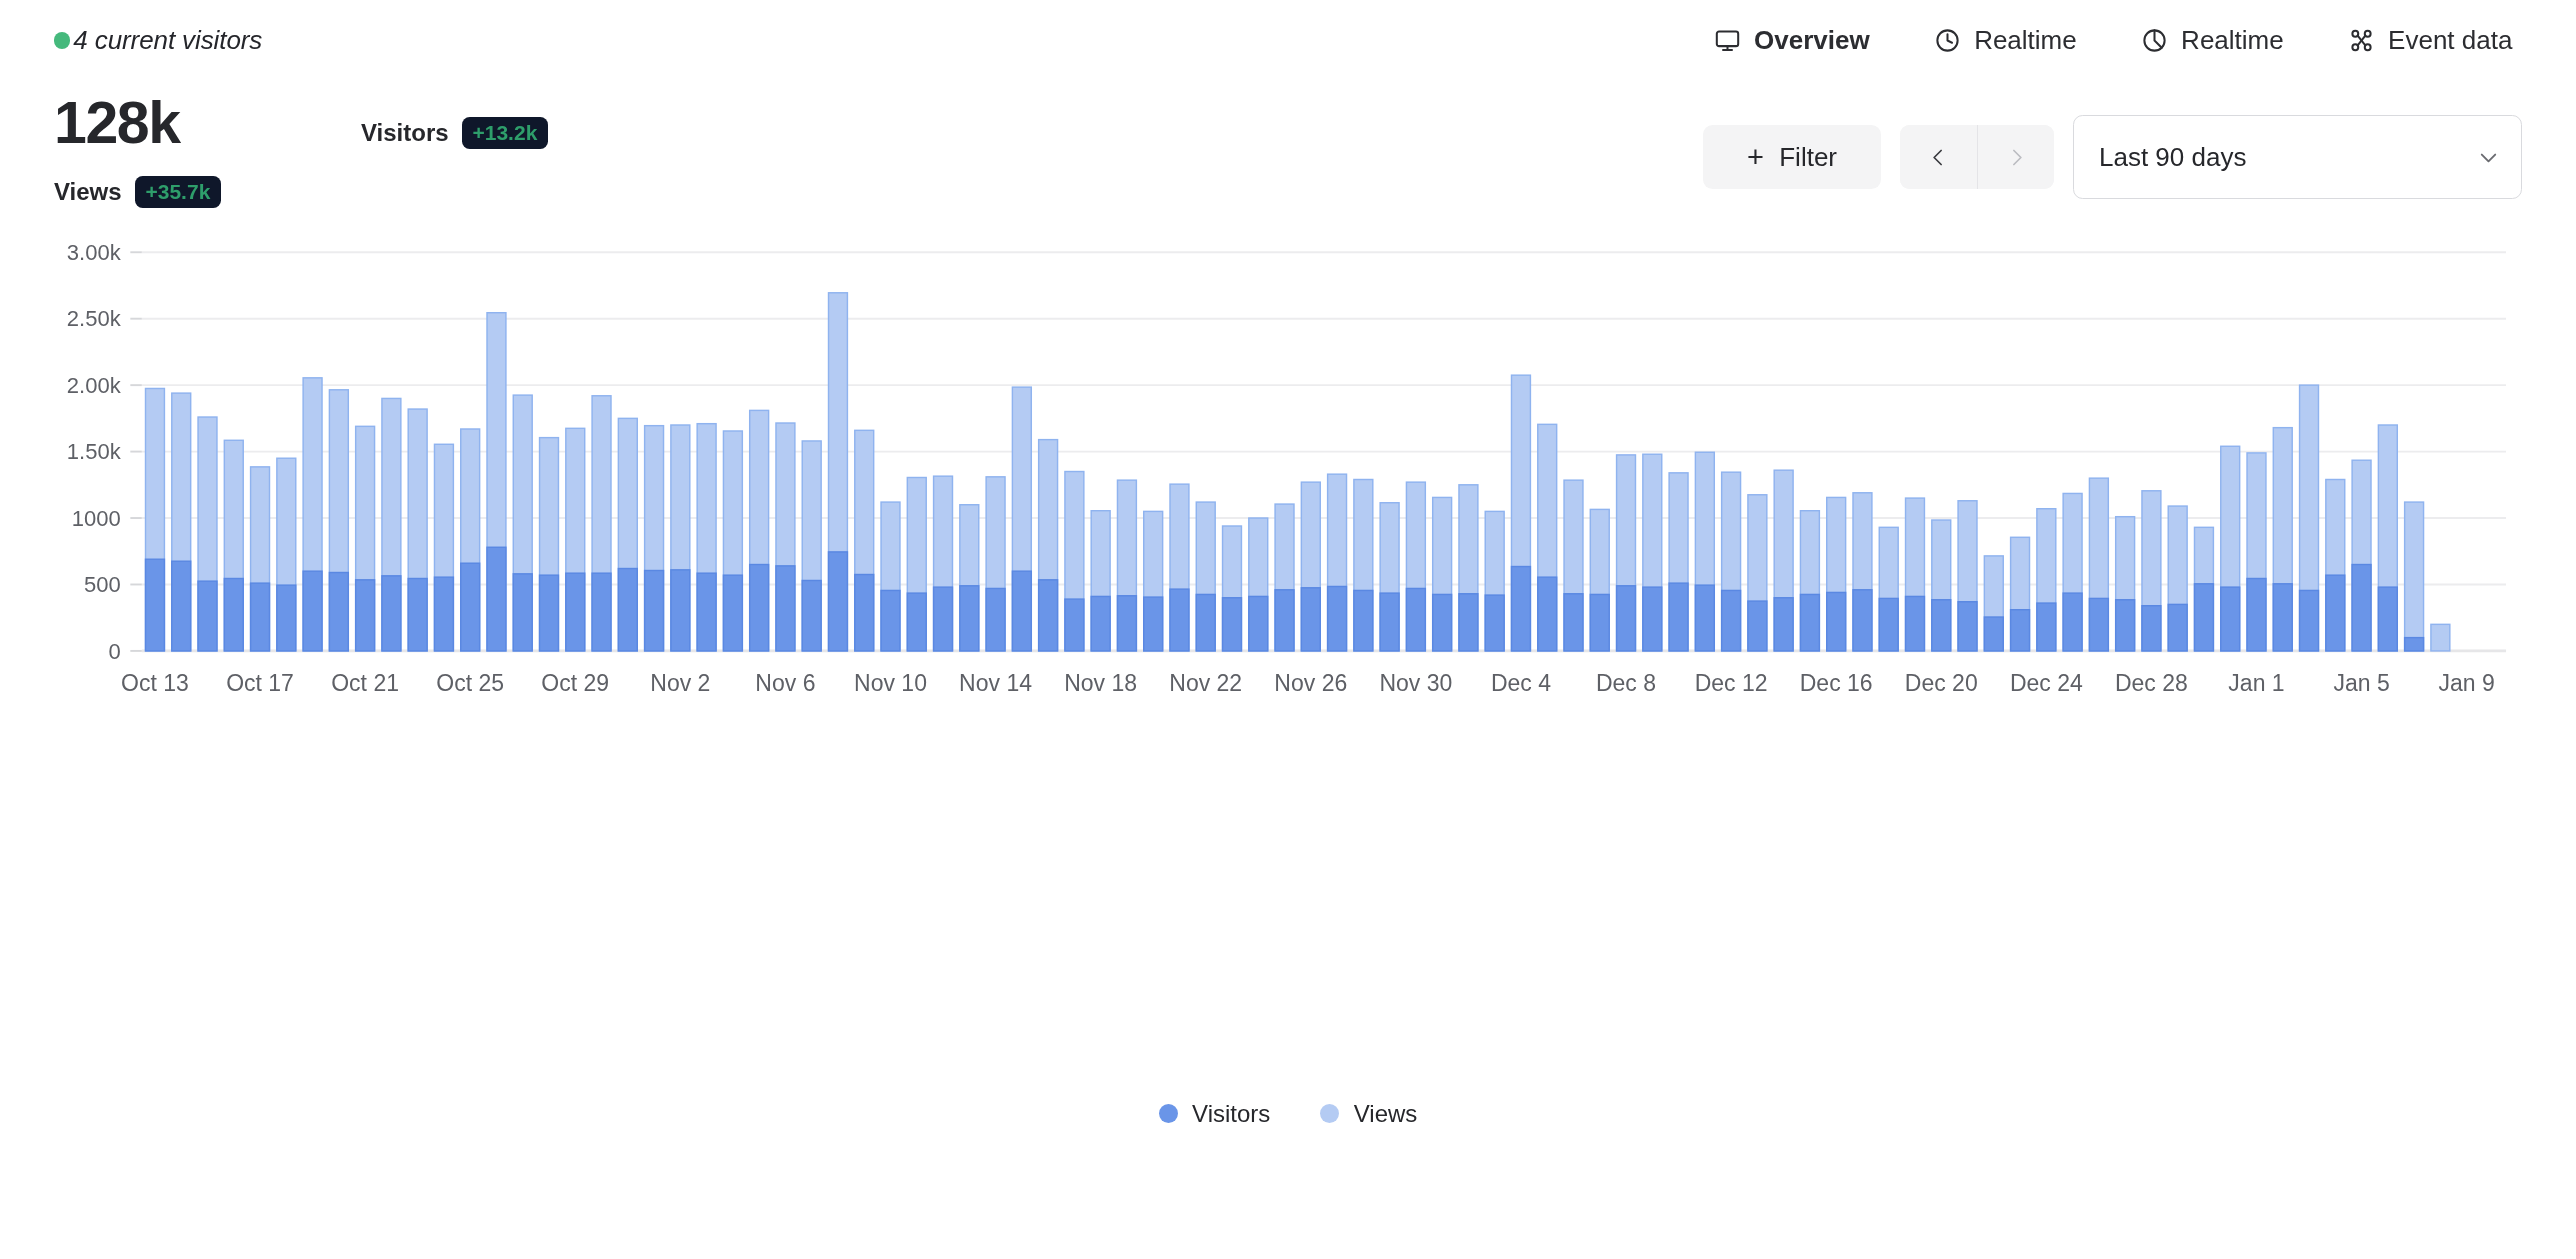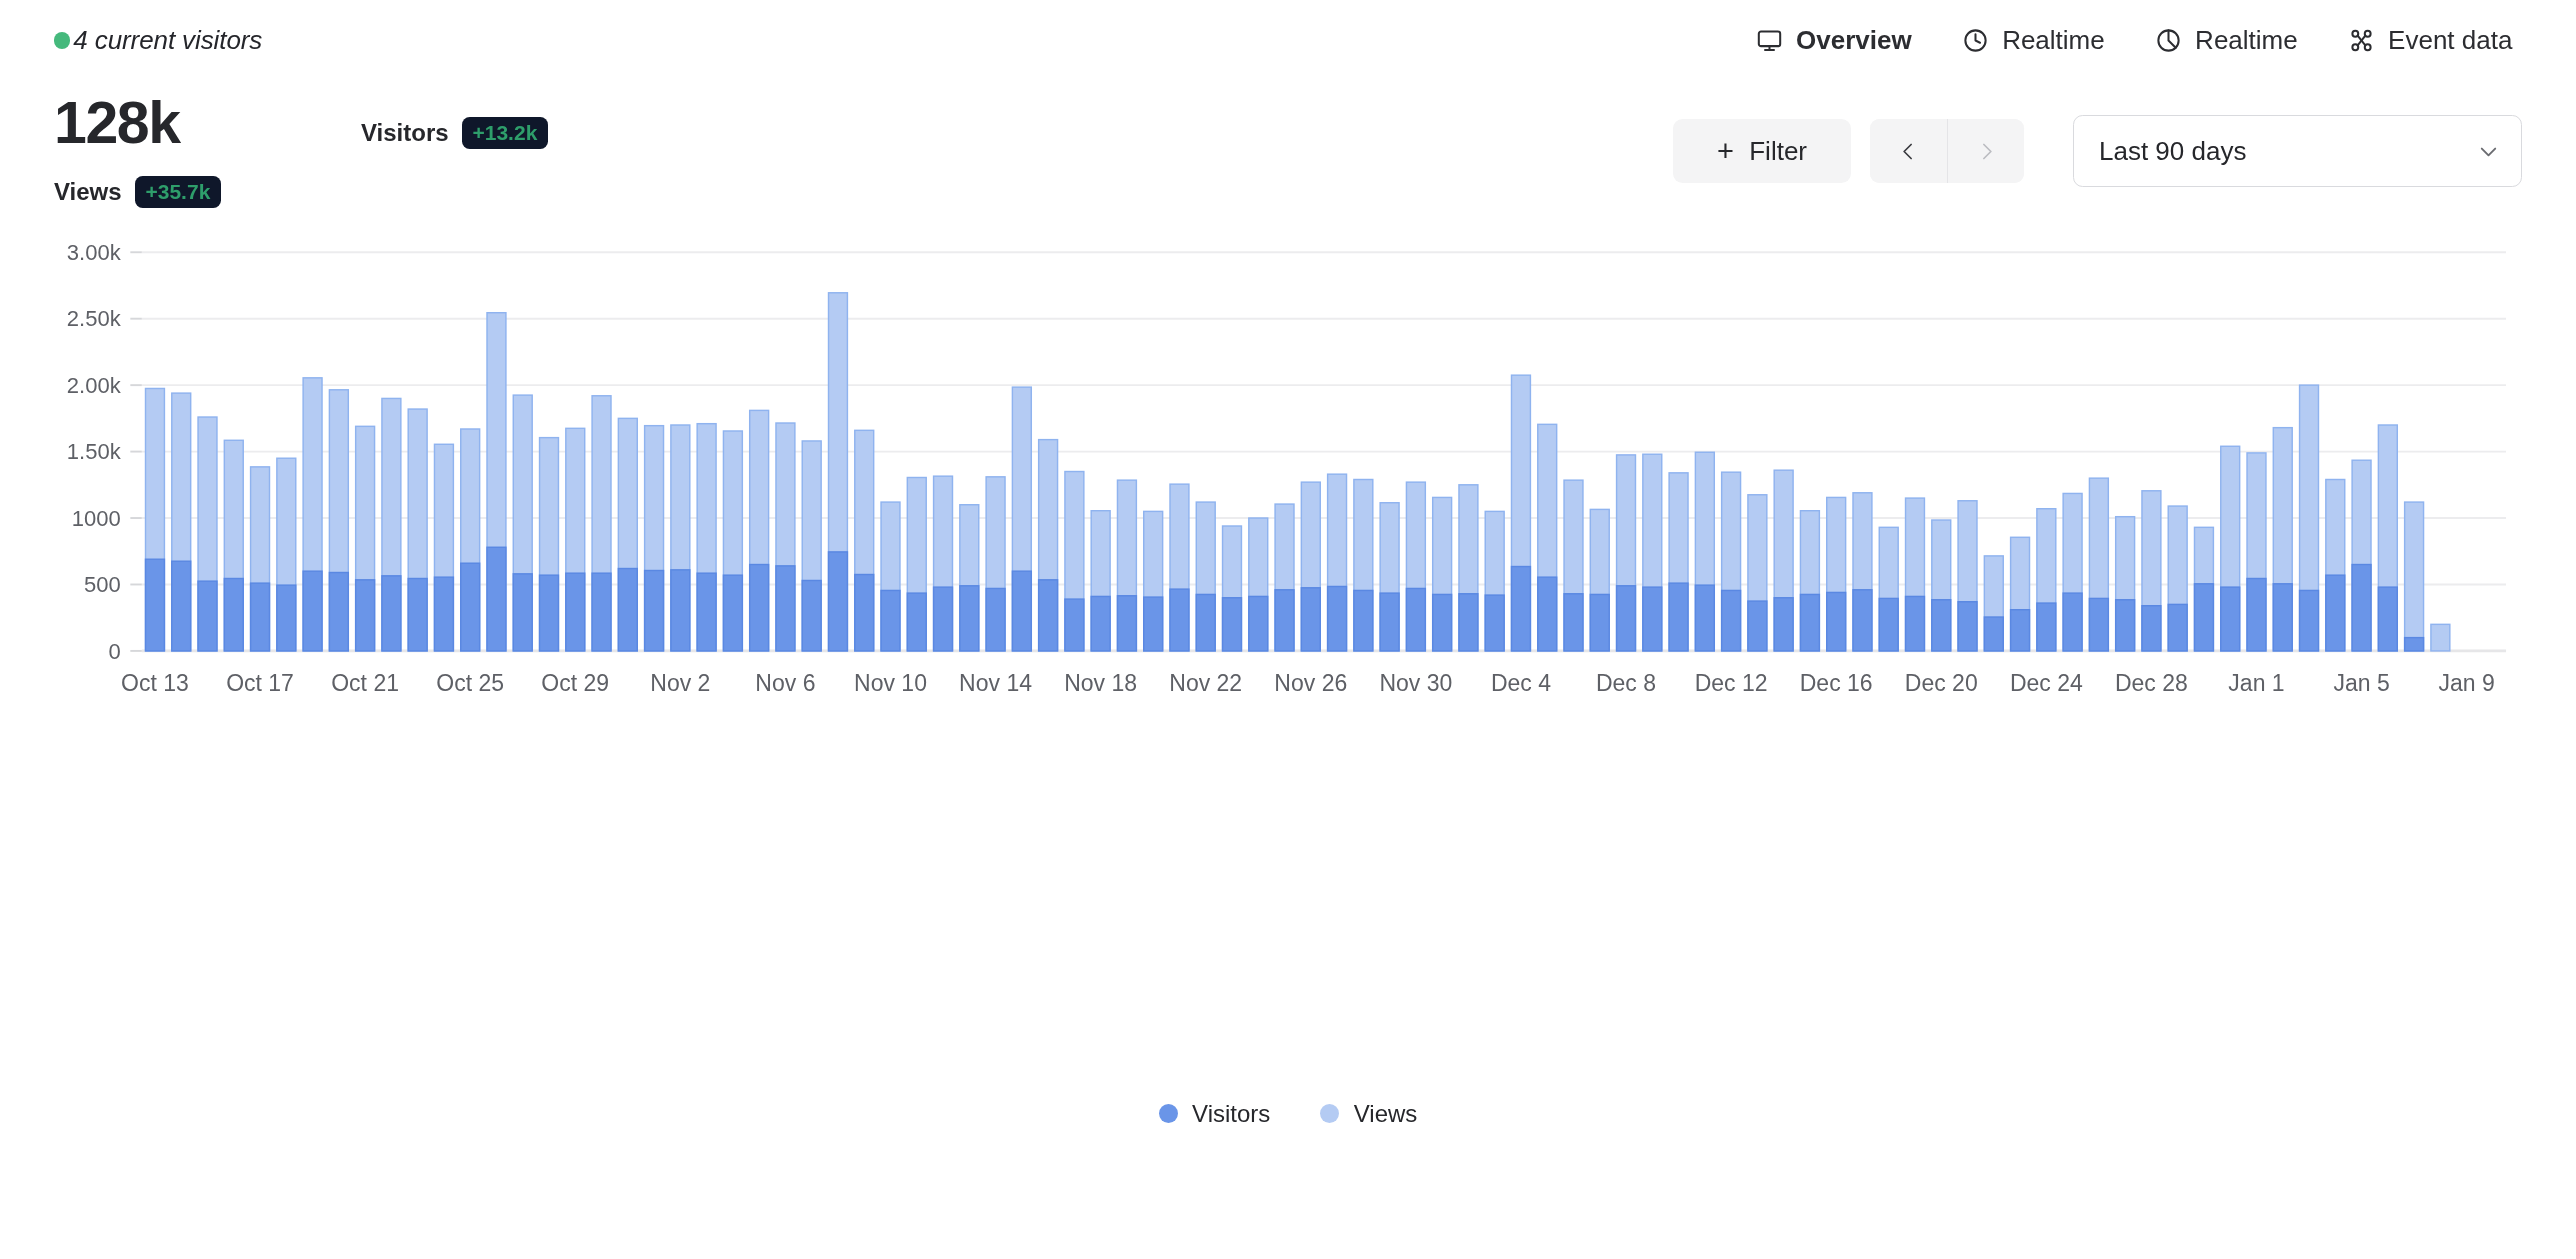--- a/index.html
+++ b/index.html
@@ -40,21 +40,21 @@
   }
   .live-text {
     font-size: 26px;
     color: #25262b;
     letter-spacing: -0.1px;
   }
   .nav {
     margin-left: auto;
     display: flex;
     align-items: center;
-    gap: 50px;
+    gap: 64px;
     padding-right: 9.6px;
   }
   .nav-item {
     display: flex;
     align-items: center;
     gap: 13.4px;
     font-size: 26px;
     color: #2c2d31;
     cursor: pointer;
     white-space: nowrap;
@@ -154,33 +154,32 @@
     display: flex;
     align-items: center;
     justify-content: center;
     cursor: pointer;
     font-family: inherit;
   }
   .pager-btn + .pager-btn { border-left: 1px solid #e4e4e7; }
   .pager-btn.disabled { cursor: default; }
   .chev { display: block; }
   .daterange {
-    height: 72px;
+    height: 84px;
     width: 449px;
     border: 1px solid #d9dade;
     border-radius: 9.6px;
     background: #fff;
     display: flex;
     align-items: center;
     padding: 0 21px 0 25px;
     box-sizing: border-box;
     font-size: 26px;
     color: #26272b;
     cursor: pointer;
-    margin-left: 30px;
   }
   .daterange-caret { margin-left: auto; display: block; }
 
   
   .chart-wrap {
     position: relative;
     margin-top: 27px;
     height: 920px;
   }
   .chart-svg {

